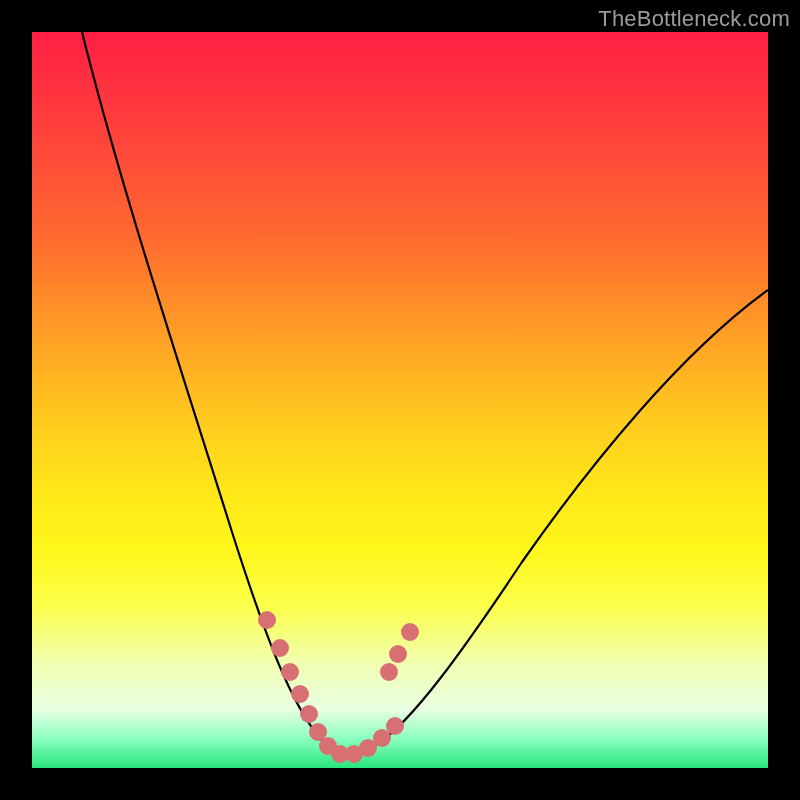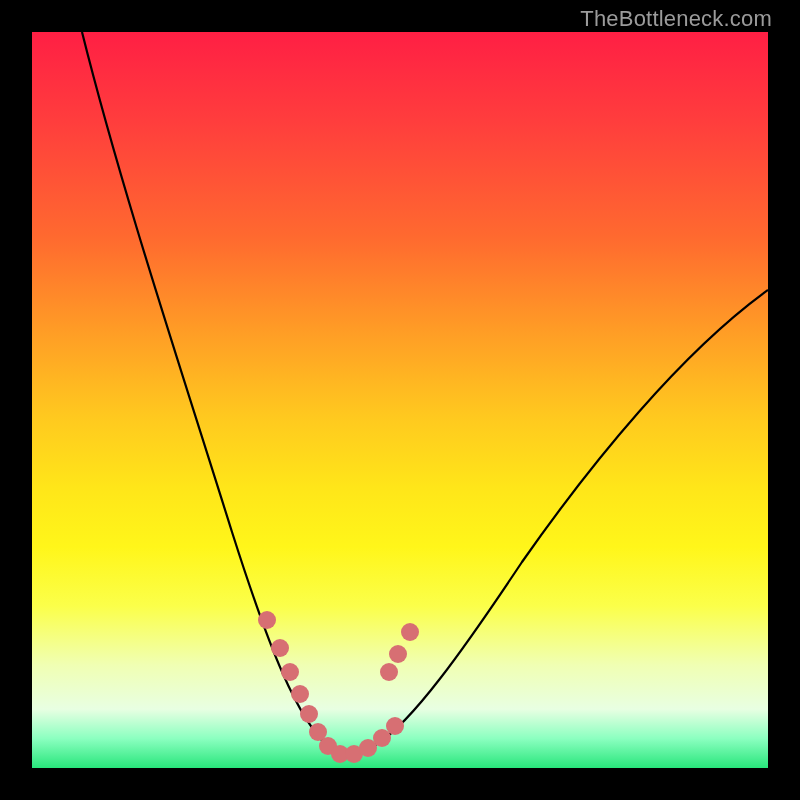--- a/index.html
+++ b/index.html
@@ -13,21 +13,21 @@
   }
   .frame {
     position: relative;
     width: 800px;
     height: 800px;
     background: #000;
   }
   .watermark {
     position: absolute;
     top: 6px;
-    right: 28px;
+    right: 10px;
     color: #9b9b9b;
     font-size: 22px;
     font-weight: 500;
     letter-spacing: 0.2px;
     z-index: 20;
   }
   .plot {
     position: absolute;
     left: 32px;
     top: 32px;

